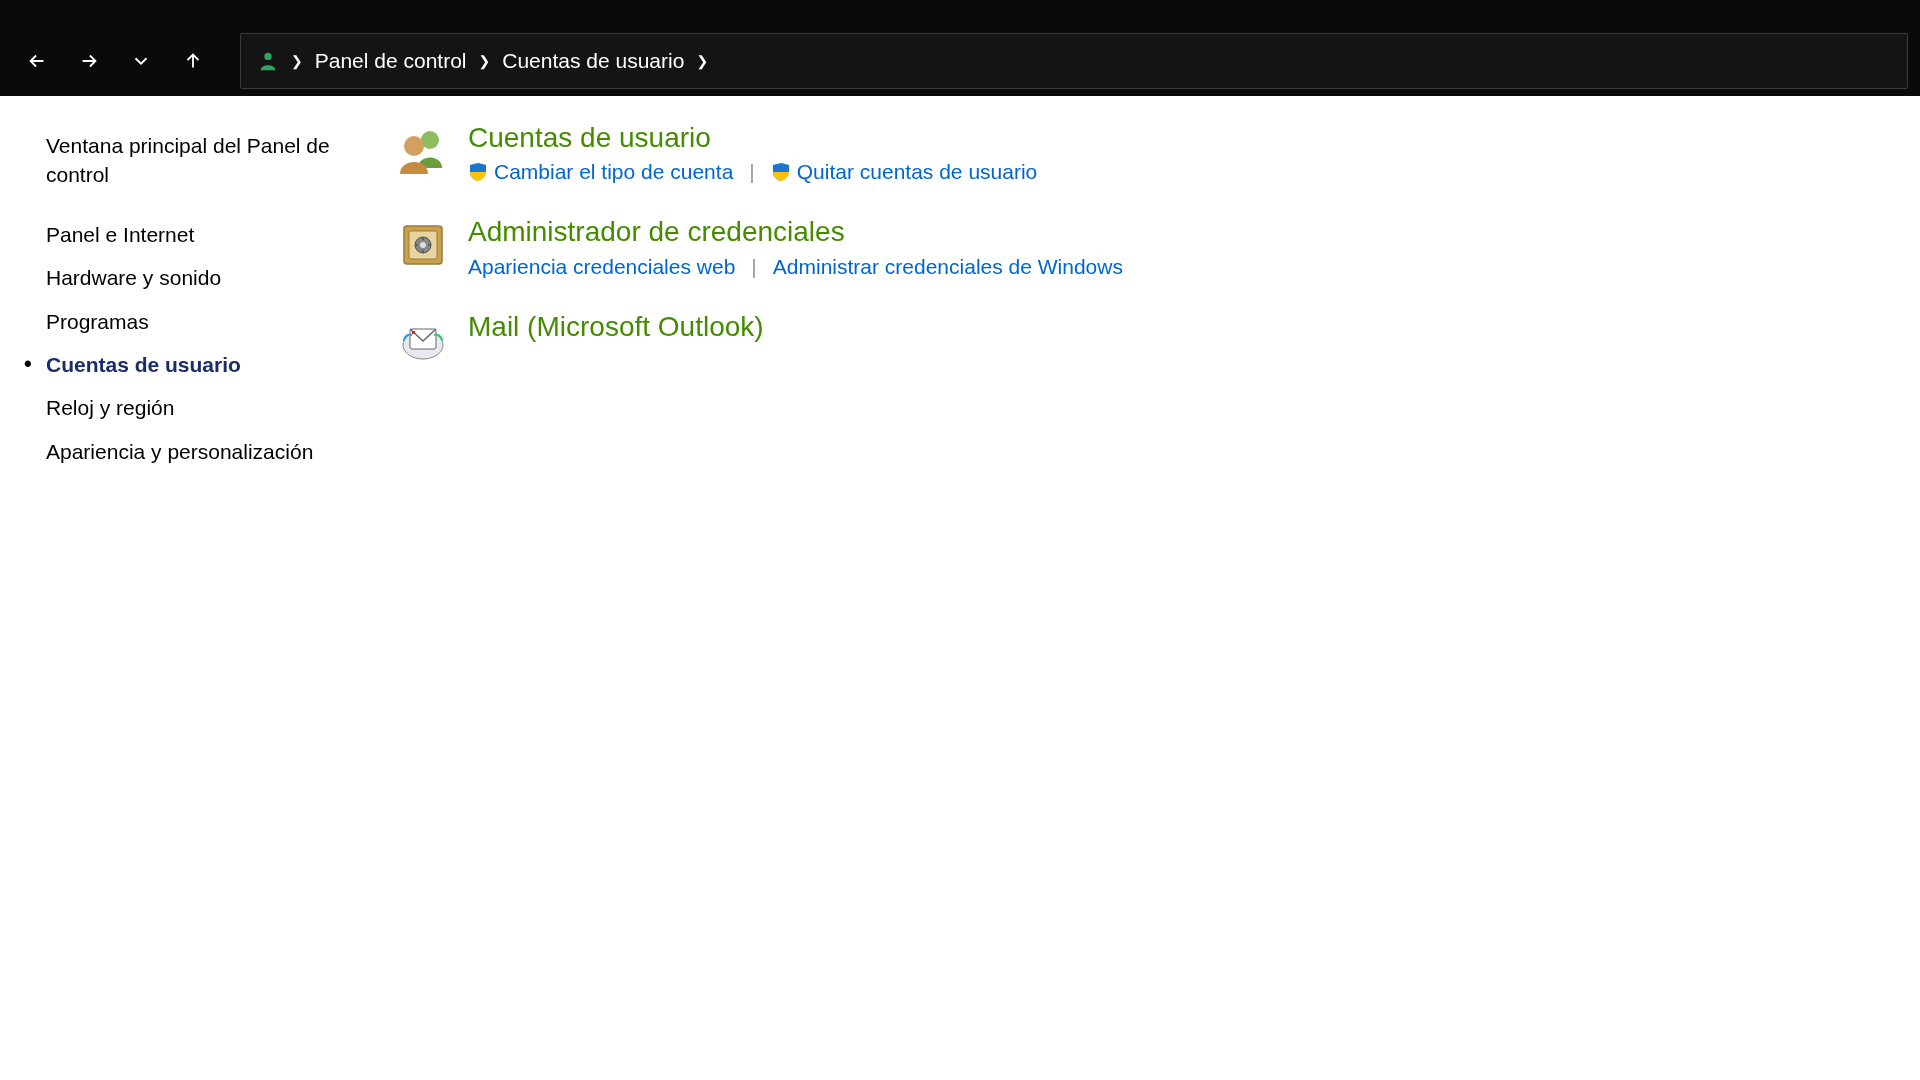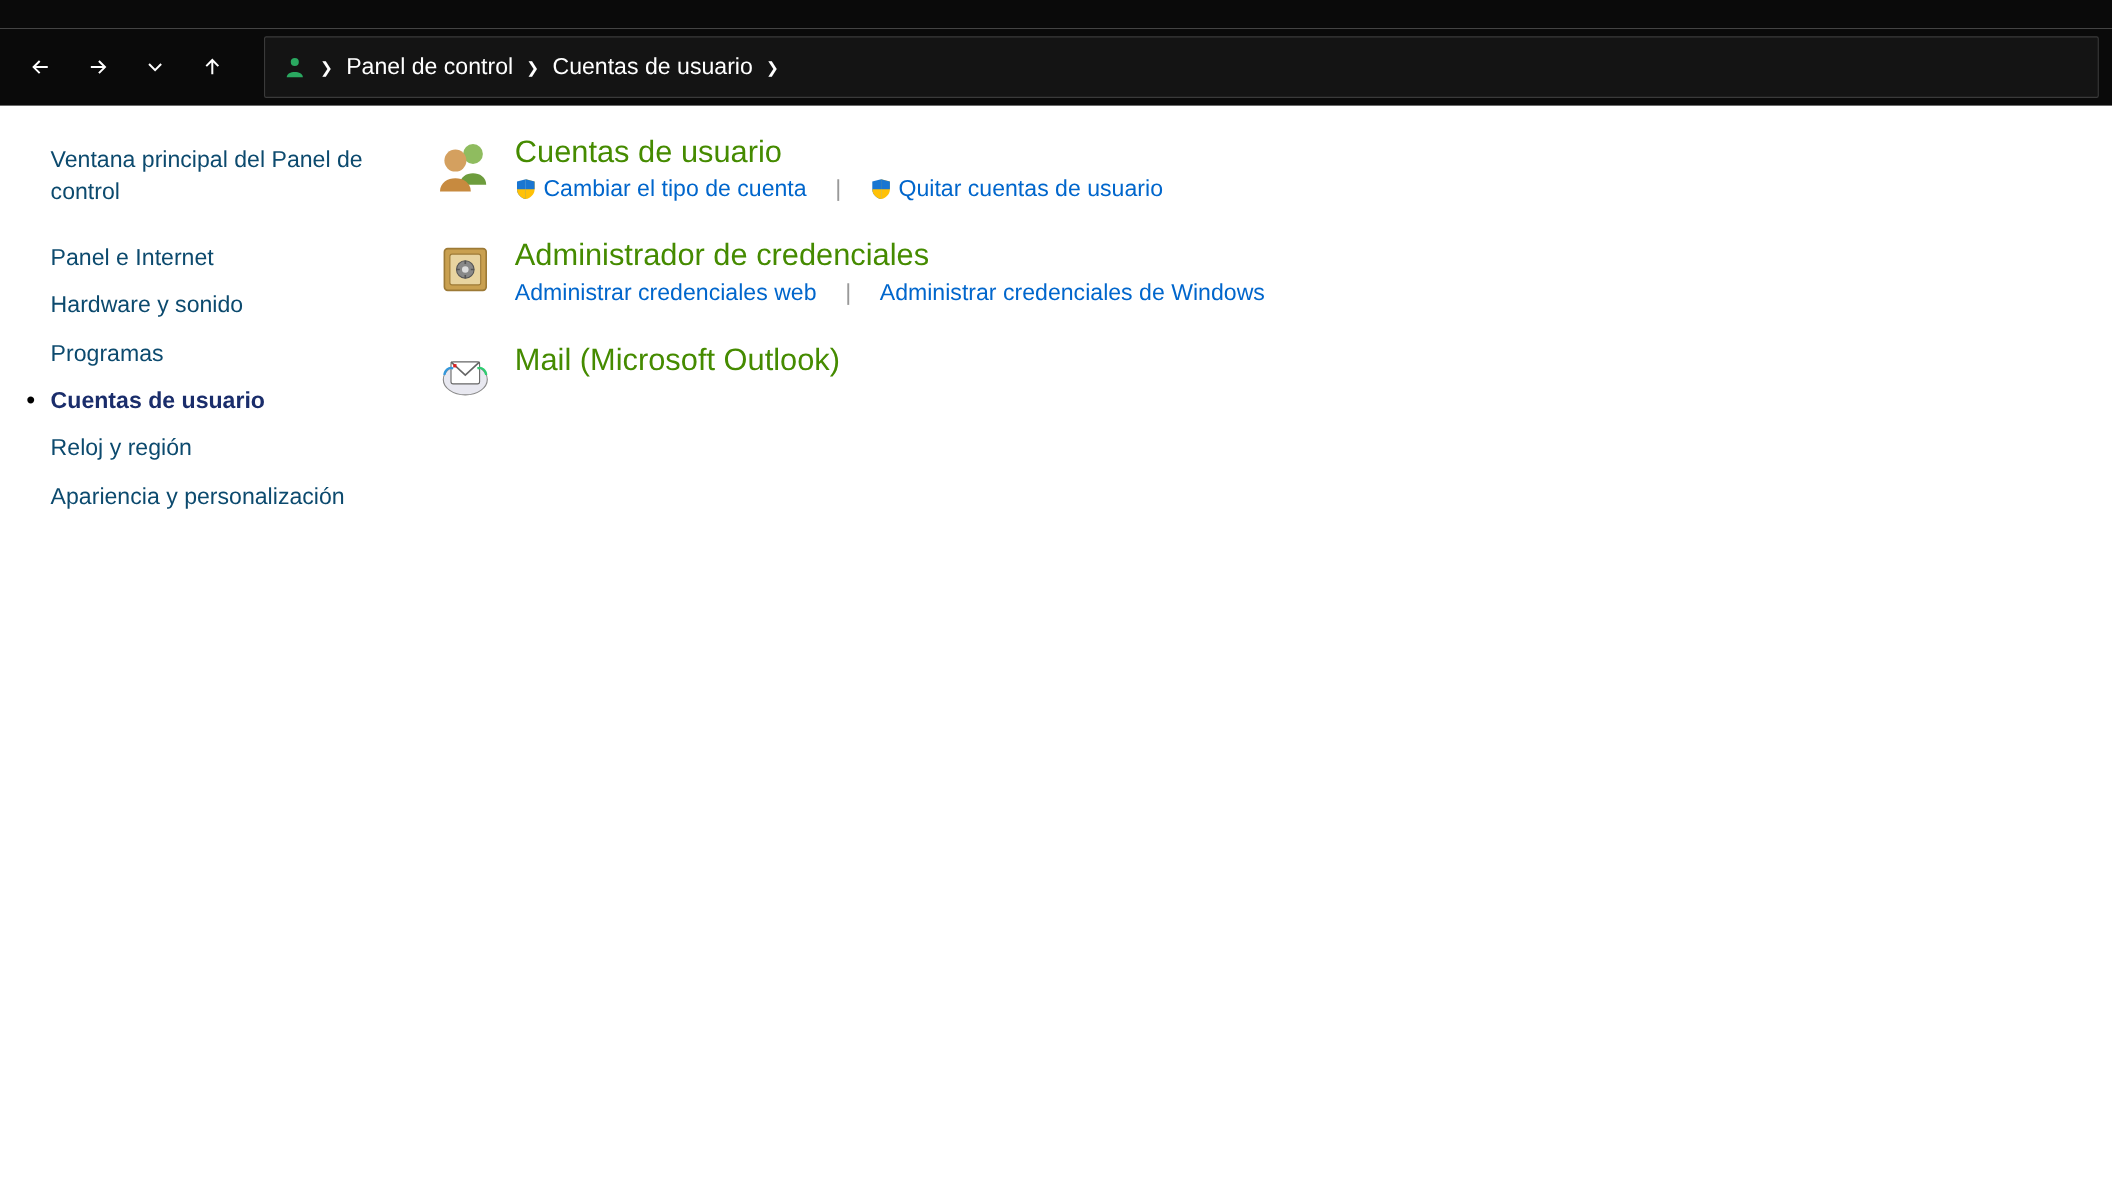--- a/index.html
+++ b/index.html
@@ -75,21 +75,21 @@
     }
     .content {
       display: flex;
       padding: 20px 0 0 0;
     }
     .sidebar {
       width: 380px;
       padding: 8px 20px 0 46px;
     }
     .sidebar-item {
-      color: #0c4a6e;
+      color: #000000;
       font-size: 21px;
       line-height: 1.4;
       padding: 7px 0;
       cursor: pointer;
       display: block;
     }
     .sidebar-item.home {
       margin-bottom: 16px;
     }
     .sidebar-item.active {
@@ -127,21 +127,21 @@
       color: #458b00;
       font-size: 28px;
       font-weight: 400;
       cursor: pointer;
       line-height: 1.3;
       margin-bottom: 4px;
     }
     .cat-links {
       display: flex;
       flex-wrap: wrap;
-      gap: 18px;
+      gap: 8px;
     }
     .cat-link {
       color: #0066cc;
       font-size: 21px;
       cursor: pointer;
       display: inline-flex;
       align-items: center;
       gap: 6px;
     }
     .link-sep {
@@ -250,21 +250,21 @@
         <circle cx="27" cy="27" r="3" fill="#ddd"></circle>
         <line x1="27" y1="19" x2="27" y2="22" stroke="#555" stroke-width="1.5"></line>
         <line x1="27" y1="32" x2="27" y2="35" stroke="#555" stroke-width="1.5"></line>
         <line x1="19" y1="27" x2="22" y2="27" stroke="#555" stroke-width="1.5"></line>
         <line x1="32" y1="27" x2="35" y2="27" stroke="#555" stroke-width="1.5"></line>
       </svg>
       <div class="cat-body">
         <div class="cat-title">Administrador de credenciales</div>
         <div class="cat-links">
           <a class="cat-link">
-            <span>Administrar credenciales web</span>
+            <span>Apariencia credenciales web</span>
           </a>
           <span class="link-sep">|</span>
           <a class="cat-link">
             <span>Administrar credenciales de Windows</span>
           </a>
         </div>
       </div>
     </div>
 
     <div class="category">

